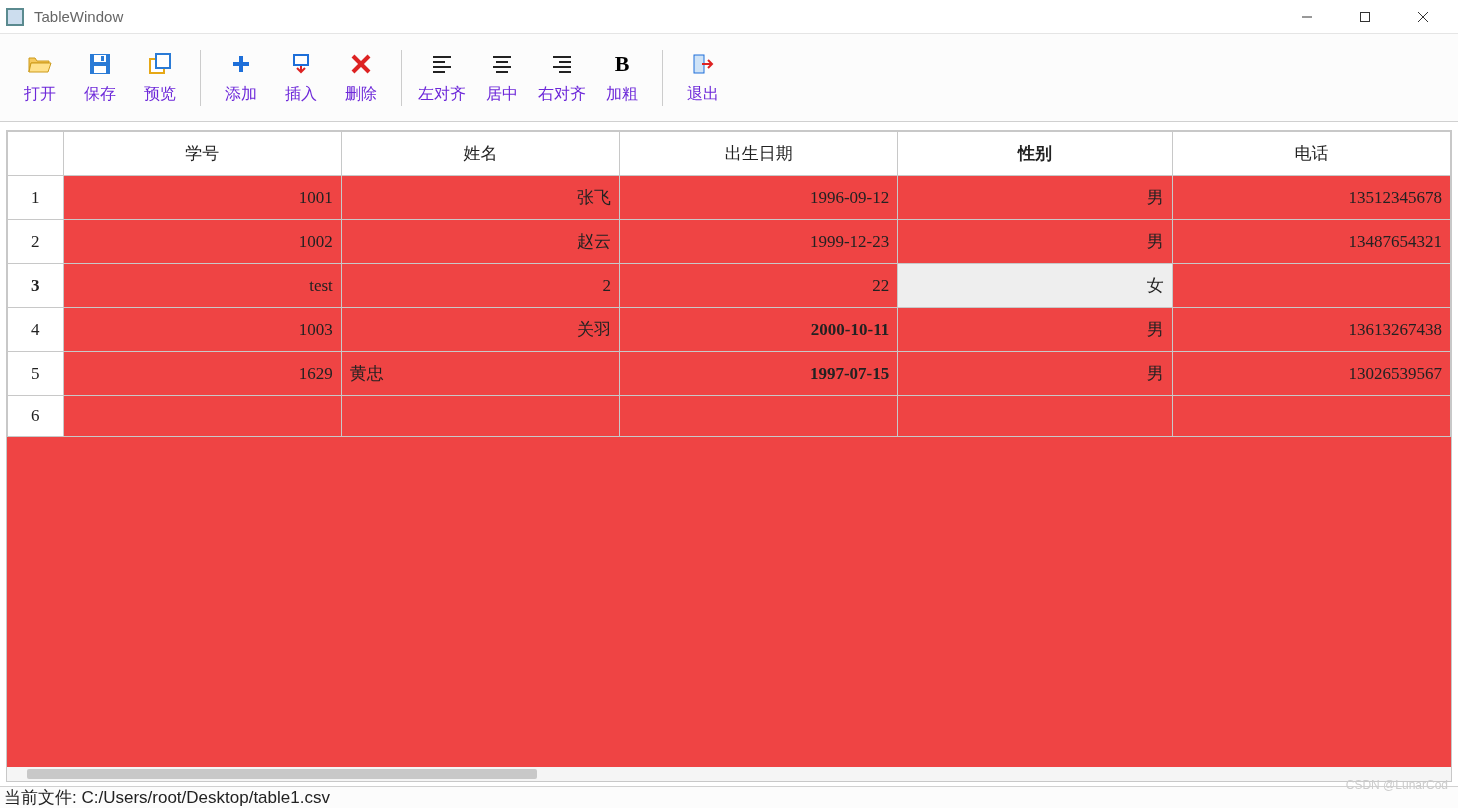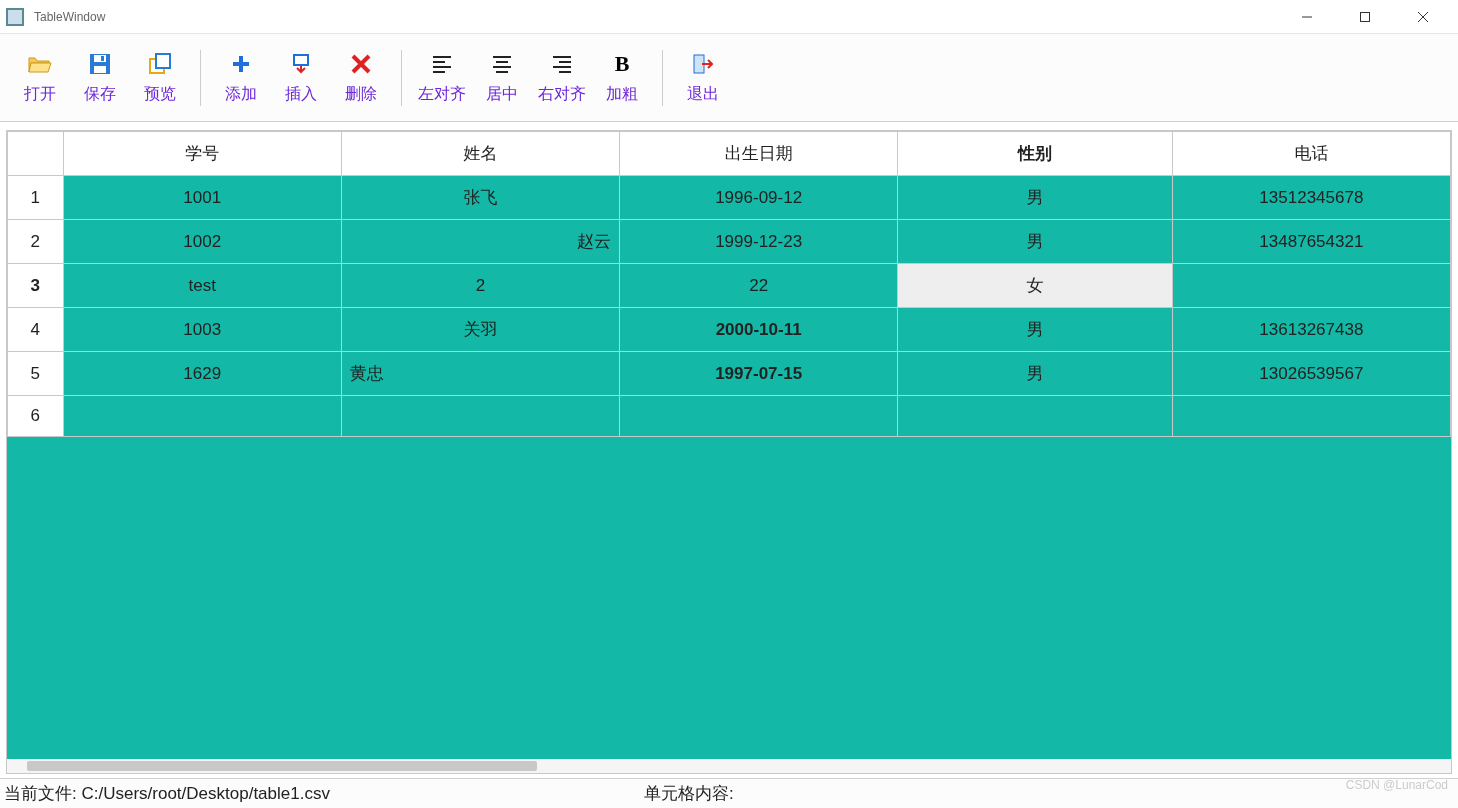--- a/index.html
+++ b/index.html
@@ -1,43 +1,43 @@
 <!DOCTYPE html>
 <html><head>
 <meta charset="utf-8">
 <style>
 * { box-sizing: border-box; margin: 0; padding: 0; }
 body { font-family: "Microsoft YaHei", "Segoe UI", sans-serif; font-size: 15px; background: #fff; color: #222; width: 1458px; height: 808px; overflow: hidden; display: flex; flex-direction: column; }
 .titlebar { height: 34px; display: flex; align-items: center; padding: 0 6px; border-bottom: 1px solid #e5e5e5; background: #fff; }
 .titlebar .appicon { width: 18px; height: 18px; border: 2px solid #5a8a8f; background: #cde; margin-right: 10px; }
-.titlebar .title { color: #666; font-size: 12px; flex: 1; }
+.titlebar .title { color: #666; font-size: 15px; flex: 1; }
 .winbtns { display: flex; gap: 0; }
 .winbtn { width: 58px; height: 30px; display: flex; align-items: center; justify-content: center; color: #555; cursor: default; }
 .toolbar { height: 88px; display: flex; align-items: center; padding: 0 10px; border-bottom: 1px solid #d0d0d0; background: #fcfcfc; gap: 0; }
 .tbtn { display: flex; flex-direction: column; align-items: center; justify-content: center; width: 60px; height: 72px; cursor: pointer; }
 .tbtn .ticon { height: 28px; display: flex; align-items: center; justify-content: center; font-size: 22px; }
 .tbtn .tlabel { font-size: 16px; color: #6d28d9; margin-top: 6px; }
 .tsep { width: 1px; height: 56px; background: #ccc; margin: 0 10px; }
 .main { flex: 1; display: flex; gap: 8px; padding: 8px 6px 4px 6px; overflow: hidden; }
-.tablewrap { flex: 1; border: 1px solid #c8c8c8; overflow: hidden; display: flex; flex-direction: column; background: #14b8a6; }
+.tablewrap { flex: 1; border: 1px solid #c8c8c8; overflow: hidden; display: flex; flex-direction: column; background: #ef4444; font-family: Liberation Serif, serif; }
 .tablescroll { flex: 1; overflow: auto; }
 table { border-collapse: collapse; width: 100%; }
-th, td { border: 1px solid #c8c8c8; padding: 10px 8px; font-size: 17px; text-align: center; white-space: nowrap; }
+th, td { border: 1px solid #c8c8c8; padding: 10px 8px; font-size: 17px; text-align: right; white-space: nowrap; }
 th { background: #fff; font-weight: 400; text-align: center; }
 th.bold { font-weight: 700; }
 td.bold { font-weight: 700; }
 td.right { text-align: right; }
 td.center { text-align: left; }
 td.selected { background: #eee; }
 .rownum { width: 30px; text-align: center; background: #fff; font-weight: 400; }
 .rownum.bold { font-weight: 700; }
 .hscrollbar { height: 14px; background: #f5f5f5; display: flex; align-items: center; }
 .hthumb { height: 10px; background: #c8c8c8; width: 510px; margin-left: 20px; border-radius: 2px; }
 .csvpane { width: 712px; border: 1px solid #c8c8c8; padding: 8px 10px; font-size: 17px; line-height: 1.4; white-space: pre; overflow: auto; background: #fff; }
-.statusbar { height: 30px; border-top: 1px solid #d0d0d0; display: flex; align-items: center; font-size: 17px; padding: 0 4px; background: #fcfcfc; }
+.statusbar { height: 22px; border-top: 1px solid #d0d0d0; display: flex; align-items: center; font-size: 17px; padding: 0 4px; background: #fcfcfc; }
 .statusbar .sfile { flex: 0 0 640px; }
 .statusbar .spos { flex: 0 0 290px; }
 .statusbar .scont { flex: 1; }
 .watermark { position: fixed; right: 10px; bottom: 16px; color: #ccc; font-size: 12px; }
 
 .ic-open{color:#e6a817}.ic-save{color:#1e6fd9}.ic-prev{color:#1e6fd9}.ic-add{color:#1e6fd9}.ic-ins{color:#1e6fd9}.ic-del{color:#d22}.ic-b{font-family:serif;font-weight:700;color:#000}.ic-exit{color:#1e6fd9}
 .ic-align{display:inline-flex;flex-direction:column;gap:3px;}
 .ic-align span{display:block;height:2px;background:#222;}
 </style>
 </head>
@@ -241,16 +241,15 @@
       </table>
     </div>
     <div class="hscrollbar">
       <div class="hthumb"></div>
     </div>
   </div>
 </div>
 
 <div class="statusbar">
   <div class="sfile">当前文件: C:/Users/root/Desktop/table1.csv</div>
-  <div class="scont">单元格内容:</div>
 </div>
 
 <div class="watermark">CSDN @LunarCod</div>
 
 </body></html>

